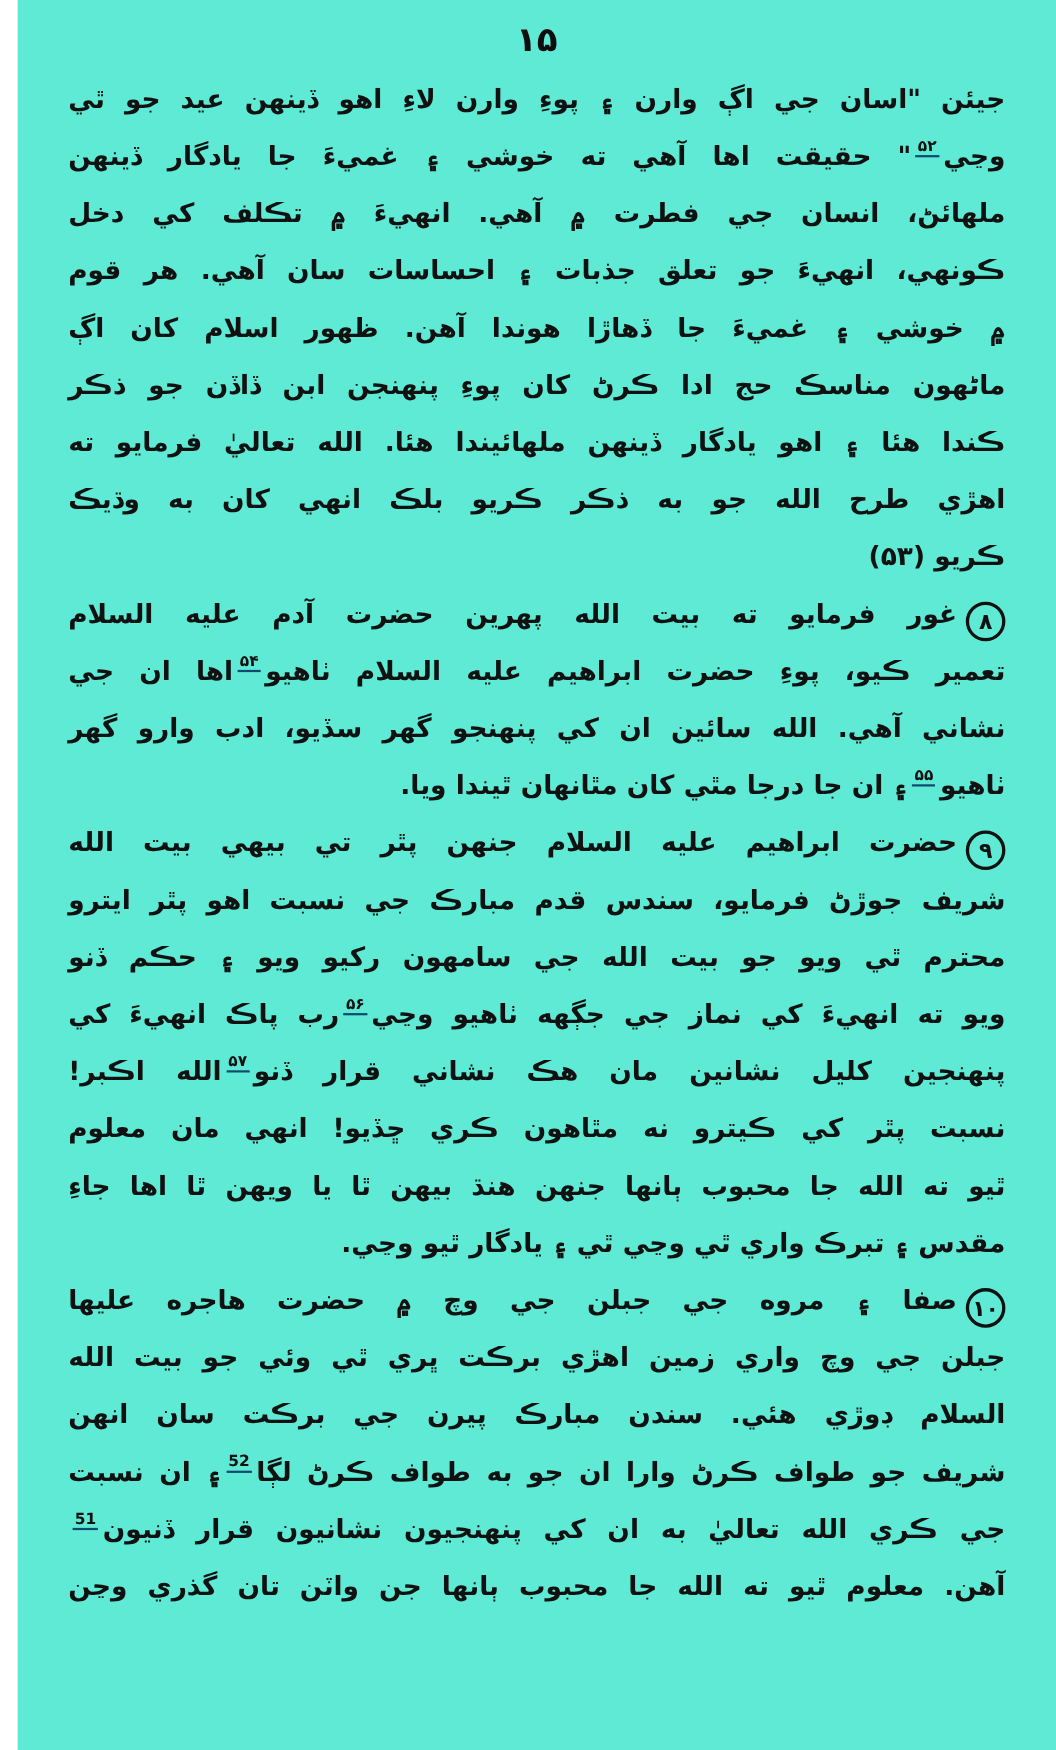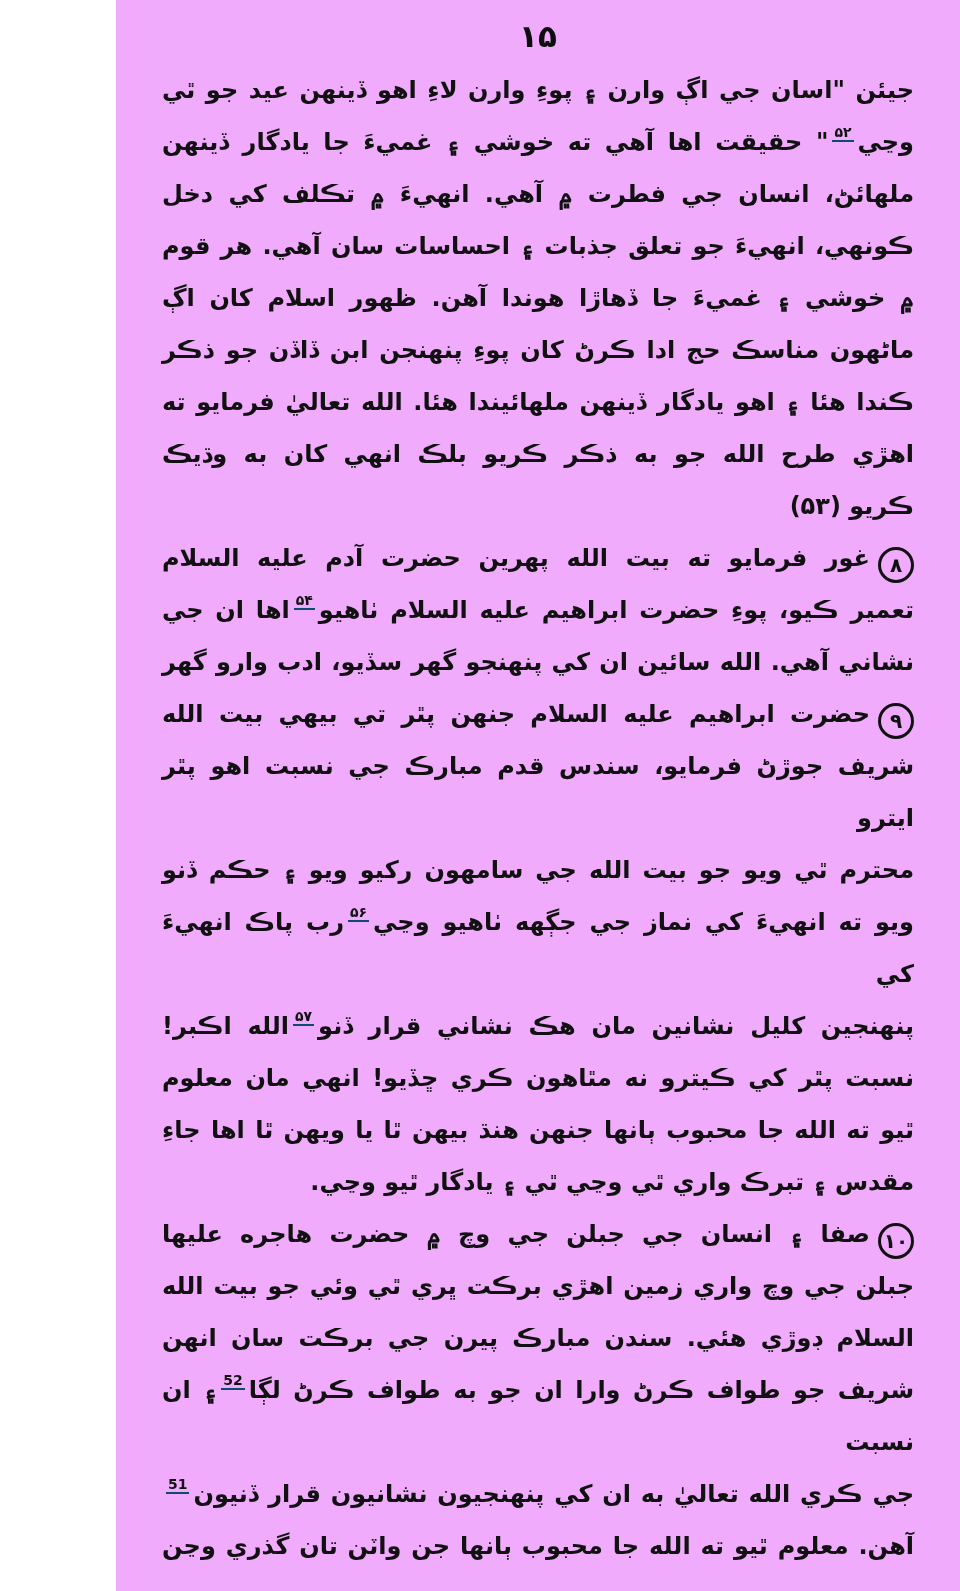--- a/index.html
+++ b/index.html
@@ -10,24 +10,24 @@
   body {
     width: 960px;
     height: 1591px;
     overflow: hidden;
     font-family: "DejaVu Sans", sans-serif;
     color: #0e0e0e;
   }
   .page {
     direction: rtl;
     box-sizing: border-box;
-    width: 844px;
+    width: 944px;
     height: 1591px;
     padding: 14px 46px 0 46px;
-    background: #f0abfc;
+    background: #5eead4;
   }
   .page-number {
     text-align: center;
     font-size: 31px;
     font-weight: 700;
     letter-spacing: 2px;
     line-height: 44px;
     color: #0e0e0e;
   }
   .text-block {
@@ -84,28 +84,29 @@
       <div class="line"><span>ملهائڻ، انسان جي فطرت ۾ آهي. انهيءَ ۾ تڪلف کي دخل</span></div>
       <div class="line"><span>ڪونهي، انهيءَ جو تعلق جذبات ۽ احساسات سان آهي. هر قوم</span></div>
       <div class="line"><span>۾ خوشي ۽ غميءَ جا ڏهاڙا هوندا آهن. ظهور اسلام کان اڳ</span></div>
       <div class="line"><span>ماڻهون مناسڪ حج ادا ڪرڻ کان پوءِ پنهنجن ابن ڏاڏن جو ذڪر</span></div>
       <div class="line"><span>ڪندا هئا ۽ اهو يادگار ڏينهن ملهائيندا هئا. الله تعاليٰ فرمايو ته</span></div>
       <div class="line"><span>اهڙي طرح الله جو به ذڪر ڪريو بلڪ انهي کان به وڌيڪ</span></div>
       <div class="line end"><span>ڪريو (۵۳)</span></div>
       <div class="line"><span class="pnum">۸</span><span>غور فرمايو ته بيت الله پهرين حضرت آدم عليه السلام</span></div>
       <div class="line"><span>تعمير ڪيو، پوءِ حضرت ابراهيم عليه السلام ٺاهيو</span><span class="fn">۵۴</span><span>اها ان جي</span></div>
       <div class="line"><span>نشاني آهي. الله سائين ان کي پنهنجو گهر سڏيو، ادب وارو گهر</span></div>
+      <div class="line end"><span>ٺاهيو</span><span class="fn">۵۵</span><span>۽ ان جا درجا مٿي کان مٿانهان ٿيندا ويا.</span></div>
       <div class="line"><span class="pnum">۹</span><span>حضرت ابراهيم عليه السلام جنهن پٿر تي بيهي بيت الله</span></div>
       <div class="line"><span>شريف جوڙڻ فرمايو، سندس قدم مبارڪ جي نسبت اهو پٿر ايترو</span></div>
       <div class="line"><span>محترم ٿي ويو جو بيت الله جي سامهون رکيو ويو ۽ حڪم ڏنو</span></div>
       <div class="line"><span>ويو ته انهيءَ کي نماز جي جڳهه ٺاهيو وڃي</span><span class="fn">۵۶</span><span>رب پاڪ انهيءَ کي</span></div>
       <div class="line"><span>پنهنجين کليل نشانين مان هڪ نشاني قرار ڏنو</span><span class="fn">۵۷</span><span>الله اڪبر!</span></div>
       <div class="line"><span>نسبت پٿر کي ڪيترو نه مٿاهون ڪري ڇڏيو! انهي مان معلوم</span></div>
       <div class="line"><span>ٿيو ته الله جا محبوب ٻانها جنهن هنڌ بيهن ٿا يا ويهن ٿا اها جاءِ</span></div>
       <div class="line end"><span>مقدس ۽ تبرڪ واري ٿي وڃي ٿي ۽ يادگار ٿيو وڃي.</span></div>
-      <div class="line"><span class="pnum">۱۰</span><span>صفا ۽ انسان جي جبلن جي وچ ۾ حضرت هاجره عليها</span></div>
+      <div class="line"><span class="pnum">۱۰</span><span>صفا ۽ مروه جي جبلن جي وچ ۾ حضرت هاجره عليها</span></div>
       <div class="line"><span>جبلن جي وچ واري زمين اهڙي برڪت ڀري ٿي وئي جو بيت الله</span></div>
       <div class="line"><span>السلام ڊوڙي هئي. سندن مبارڪ پيرن جي برڪت سان انهن</span></div>
       <div class="line"><span>شريف جو طواف ڪرڻ وارا ان جو به طواف ڪرڻ لڳا</span><span class="fn">52</span><span>۽ ان نسبت</span></div>
       <div class="line"><span>جي ڪري الله تعاليٰ به ان کي پنهنجيون نشانيون قرار ڏنيون</span><span class="fn">51</span></div>
       <div class="line"><span>آهن. معلوم ٿيو ته الله جا محبوب ٻانها جن واٽن تان گذري وڃن</span></div>
     </div>
 </div>
 
 </body></html>

